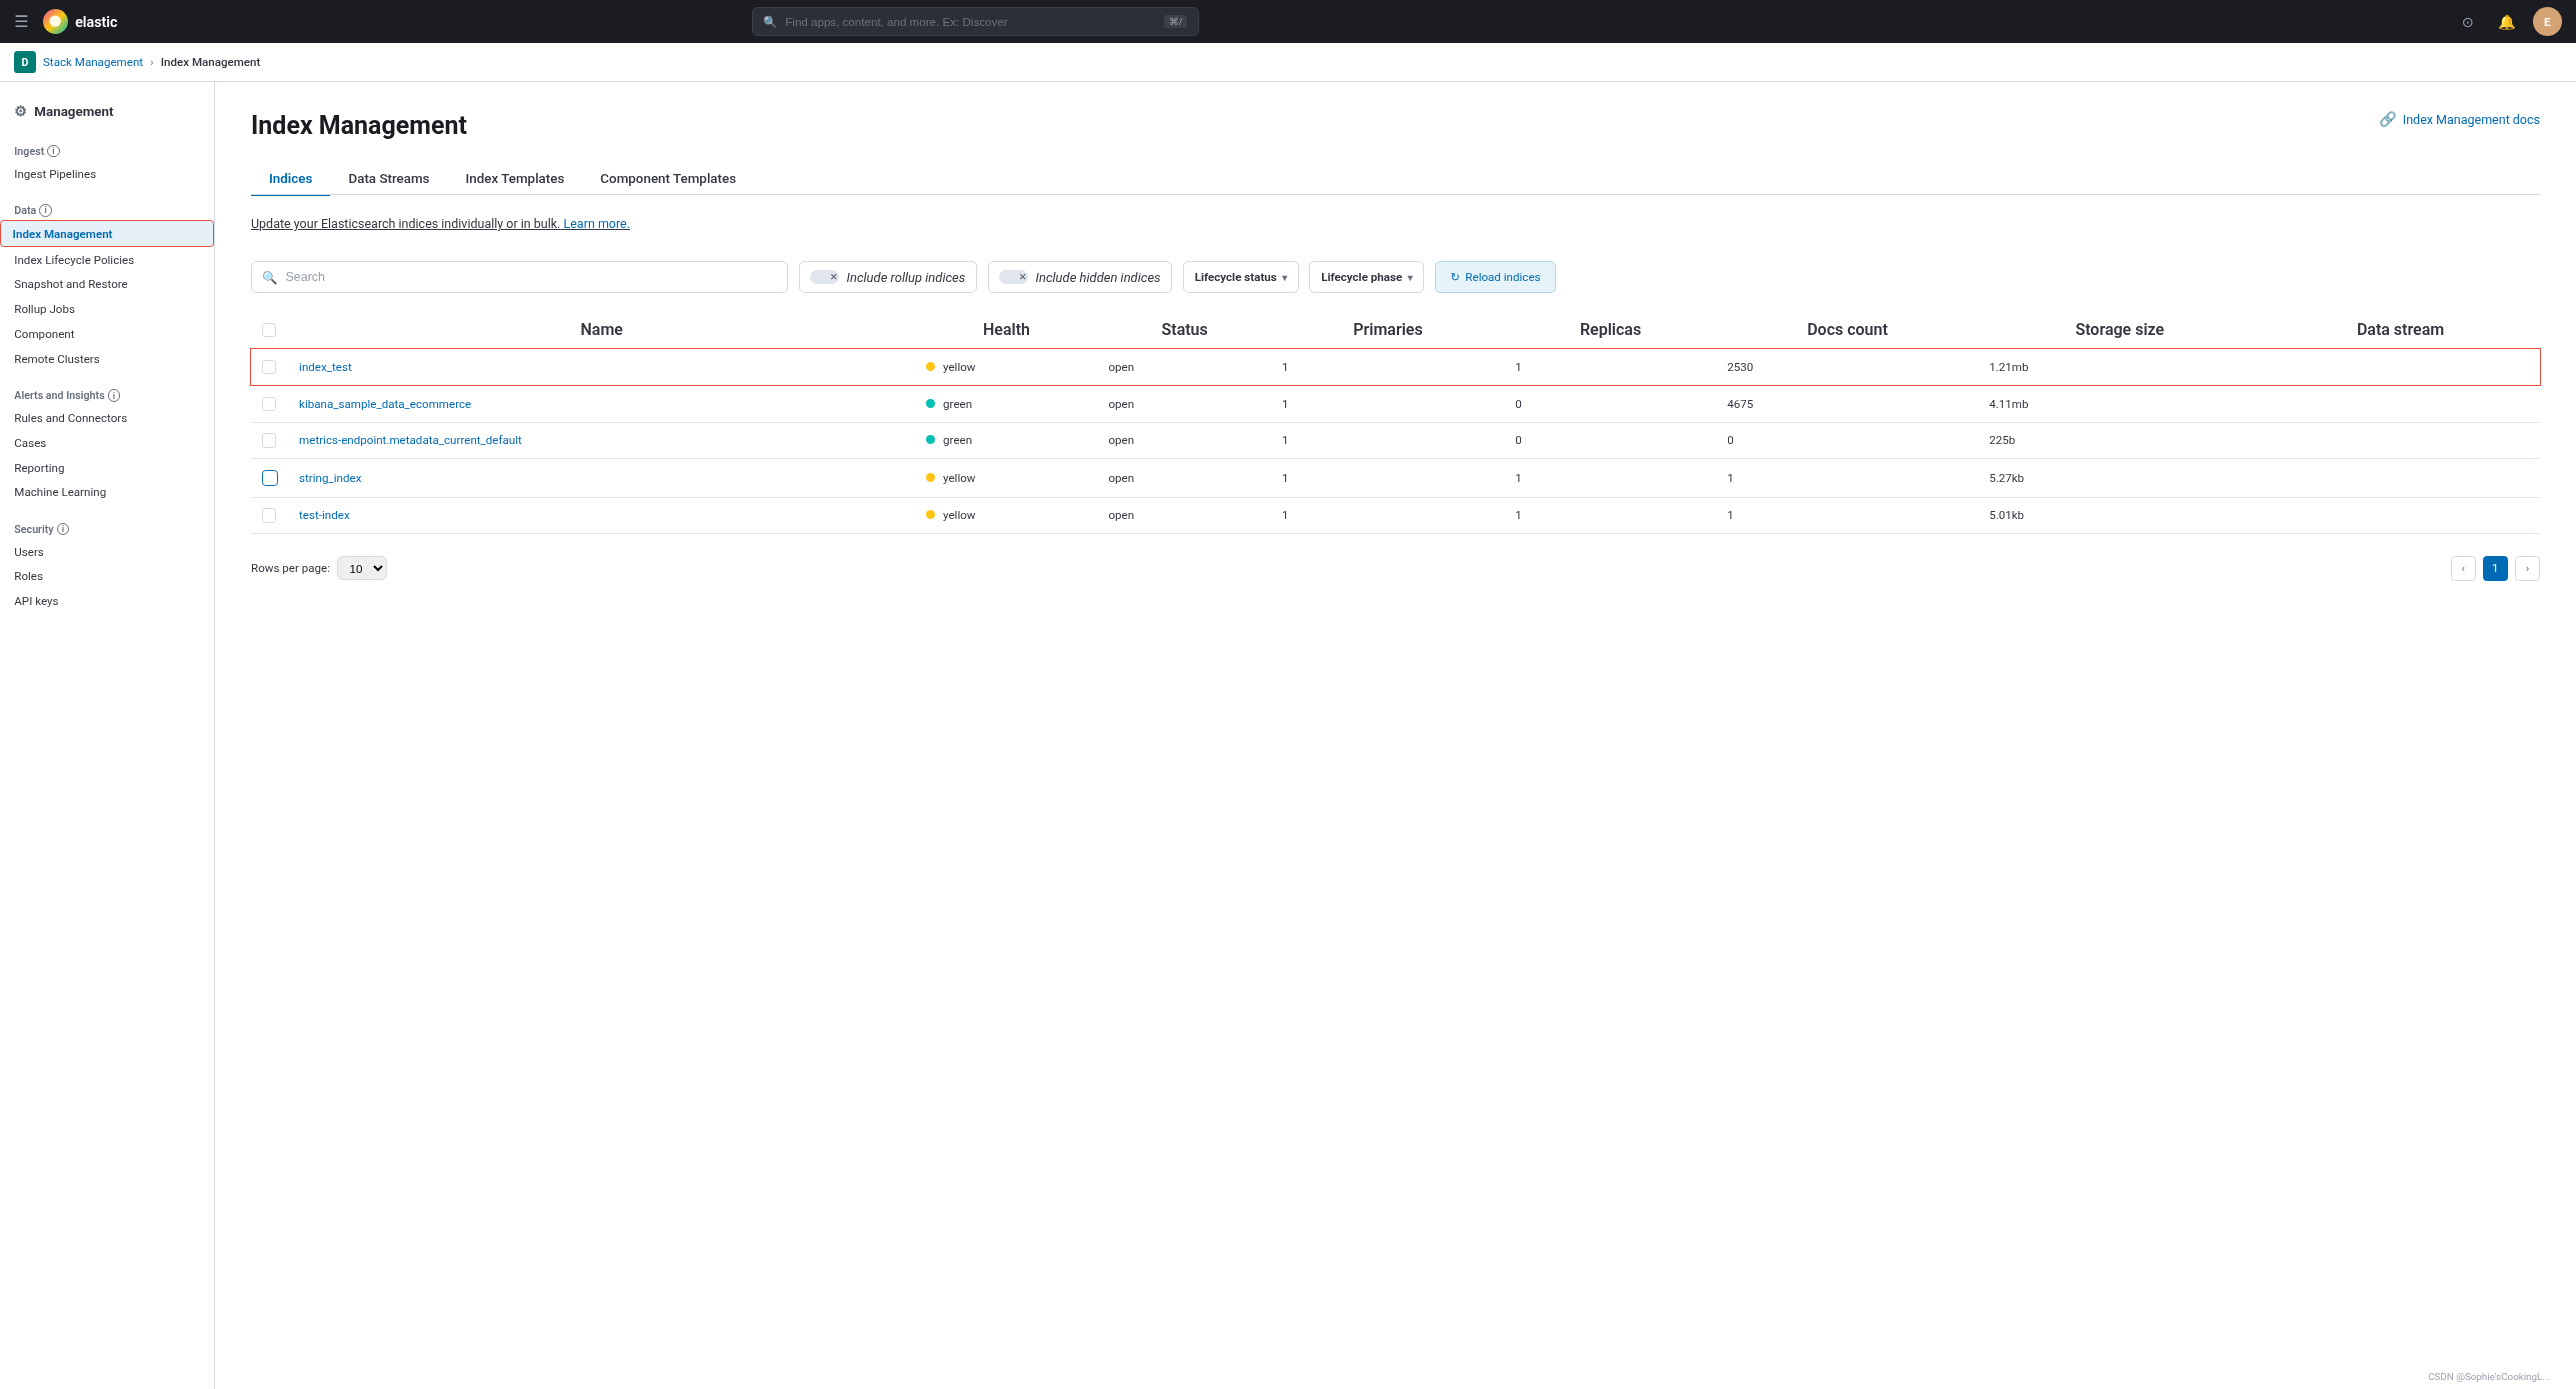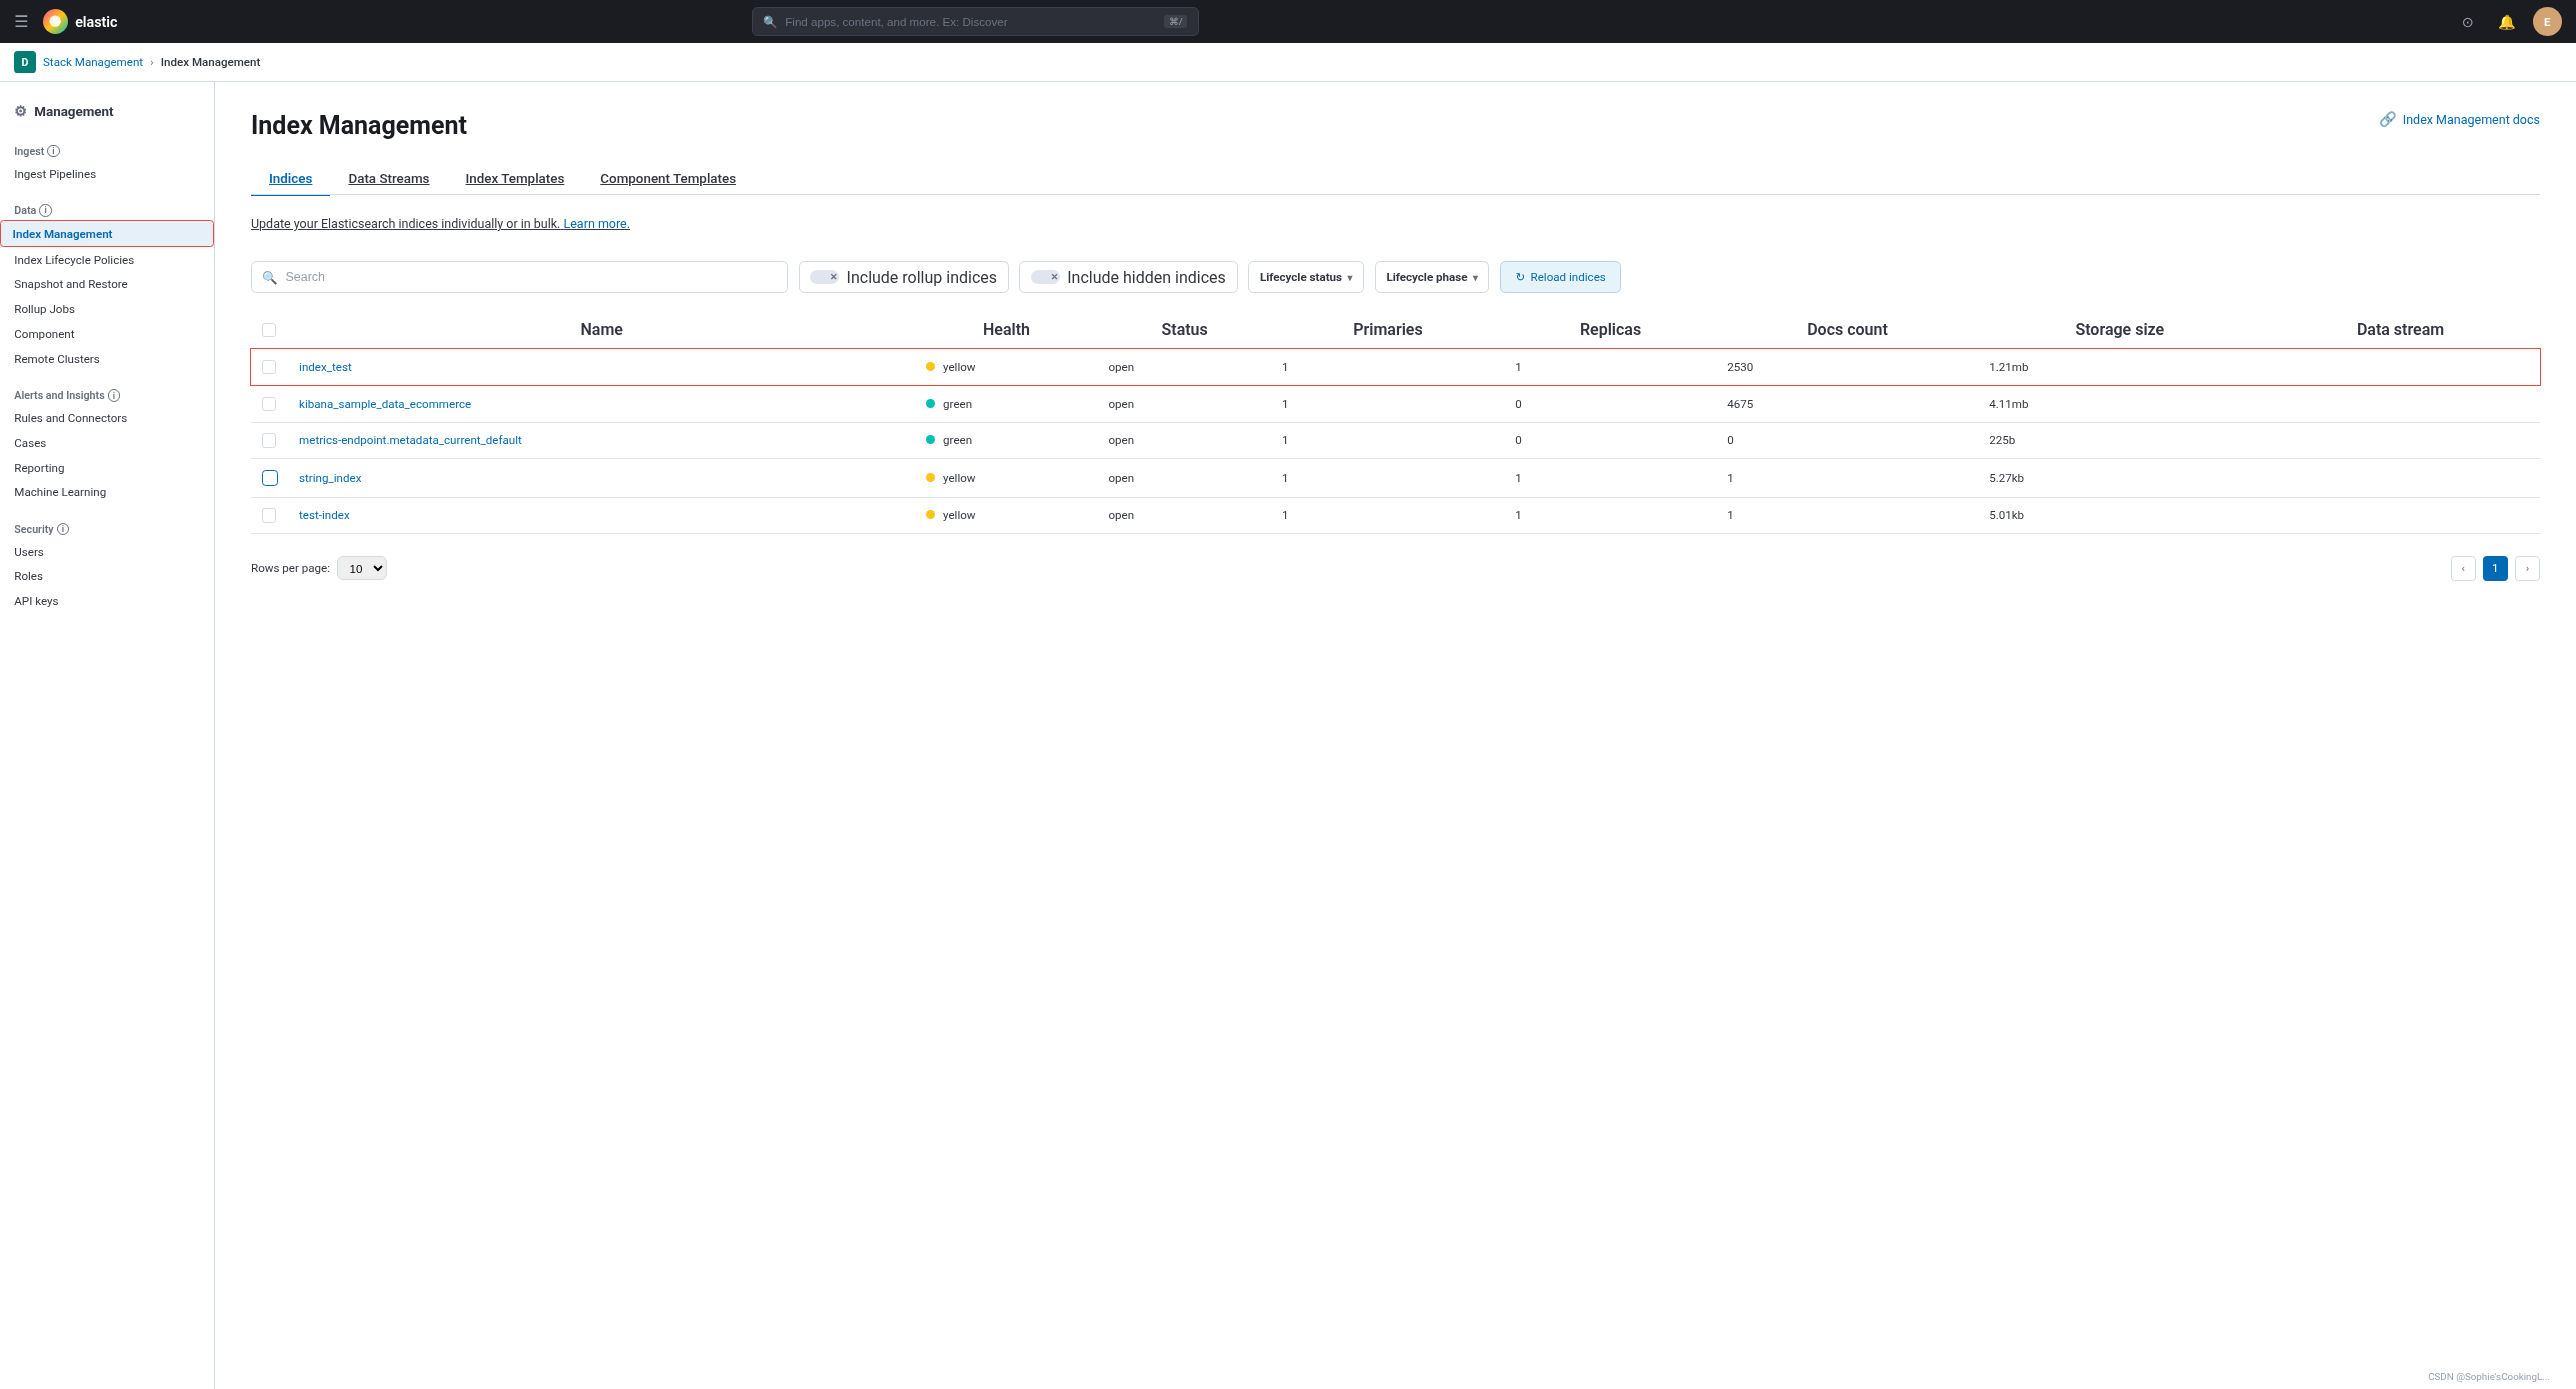--- a/index.html
+++ b/index.html
@@ -106,21 +106,21 @@
       display: flex; align-items: center; gap: 5.4px; color: #006bb4; font-size: 12.5px; cursor: pointer;
     }
     .docs-link-icon { font-size: 14.3px; }
 
     
     .tabs {
       display: flex; gap: 0; border-bottom: 1.8px solid #d3dae6; margin-bottom: 21.5px;
     }
     .tab {
       padding: 9px 18px; font-size: 13.4px; font-weight: 500; cursor: pointer;
-      color: #343741; border-bottom: 1.8px solid transparent; margin-bottom: -1.8px; text-decoration: underline;
+      color: #343741; border-bottom: 1.8px solid transparent; margin-bottom: -1.8px;
     }
     .tab.active { color: #006bb4; border-bottom-color: #006bb4; font-weight: 600; }
 
     
     .description { color: #343741; font-size: 12.5px; margin-bottom: 30px; text-decoration: underline; }
     .description a { color: #006bb4; cursor: pointer; }
 
     
     .filter-bar {
       display: flex; gap: 10.7px; align-items: center; margin-bottom: 18px;
@@ -140,21 +140,21 @@
       background: white; border: 0.9px solid #d3dae6; border-radius: 5.4px;
       padding: 3.6px 10.7px; height: 32px; cursor: pointer;
     }
     .toggle-switch {
       width: 29px; height: 14.3px; background: #e0e5ee; border-radius: 7.2px;
       position: relative; display: flex; align-items: center;
     }
     .toggle-x {
       position: absolute; right: 1.8px; color: #69707d; font-size: 9px; font-weight: 700;
     }
-    .toggle-label { font-size: 16px; color: #343741; }
+    .toggle-label { font-size: 13px; color: #343741; font-style: italic; }
 
     .filter-btn {
       display: flex; align-items: center; gap: 5.4px;
       border: 0.9px solid #d3dae6; border-radius: 5.4px; padding: 0 10.7px; height: 32px;
       background: white; cursor: pointer; font-size: 11.6px; color: #343741; font-weight: bold;
     }
     .filter-btn .chevron { font-size: 9.8px; color: #69707d; }
 
     .reload-btn {
       display: flex; align-items: center; gap: 5.4px;

